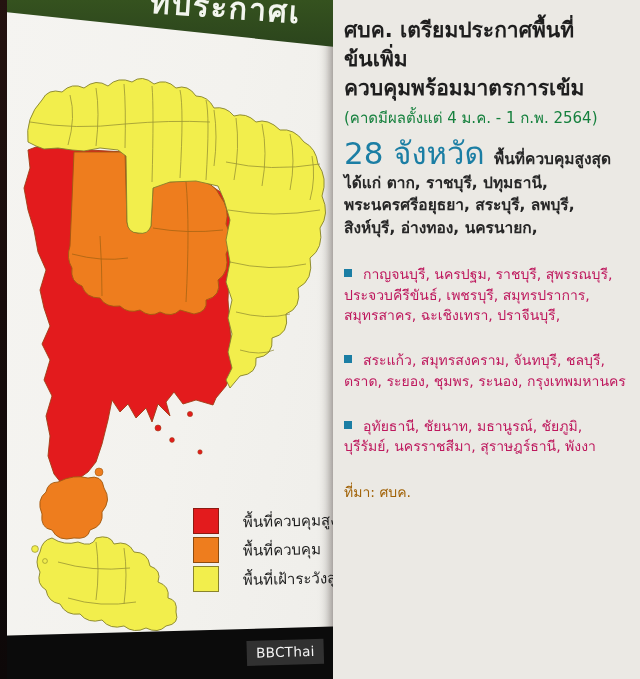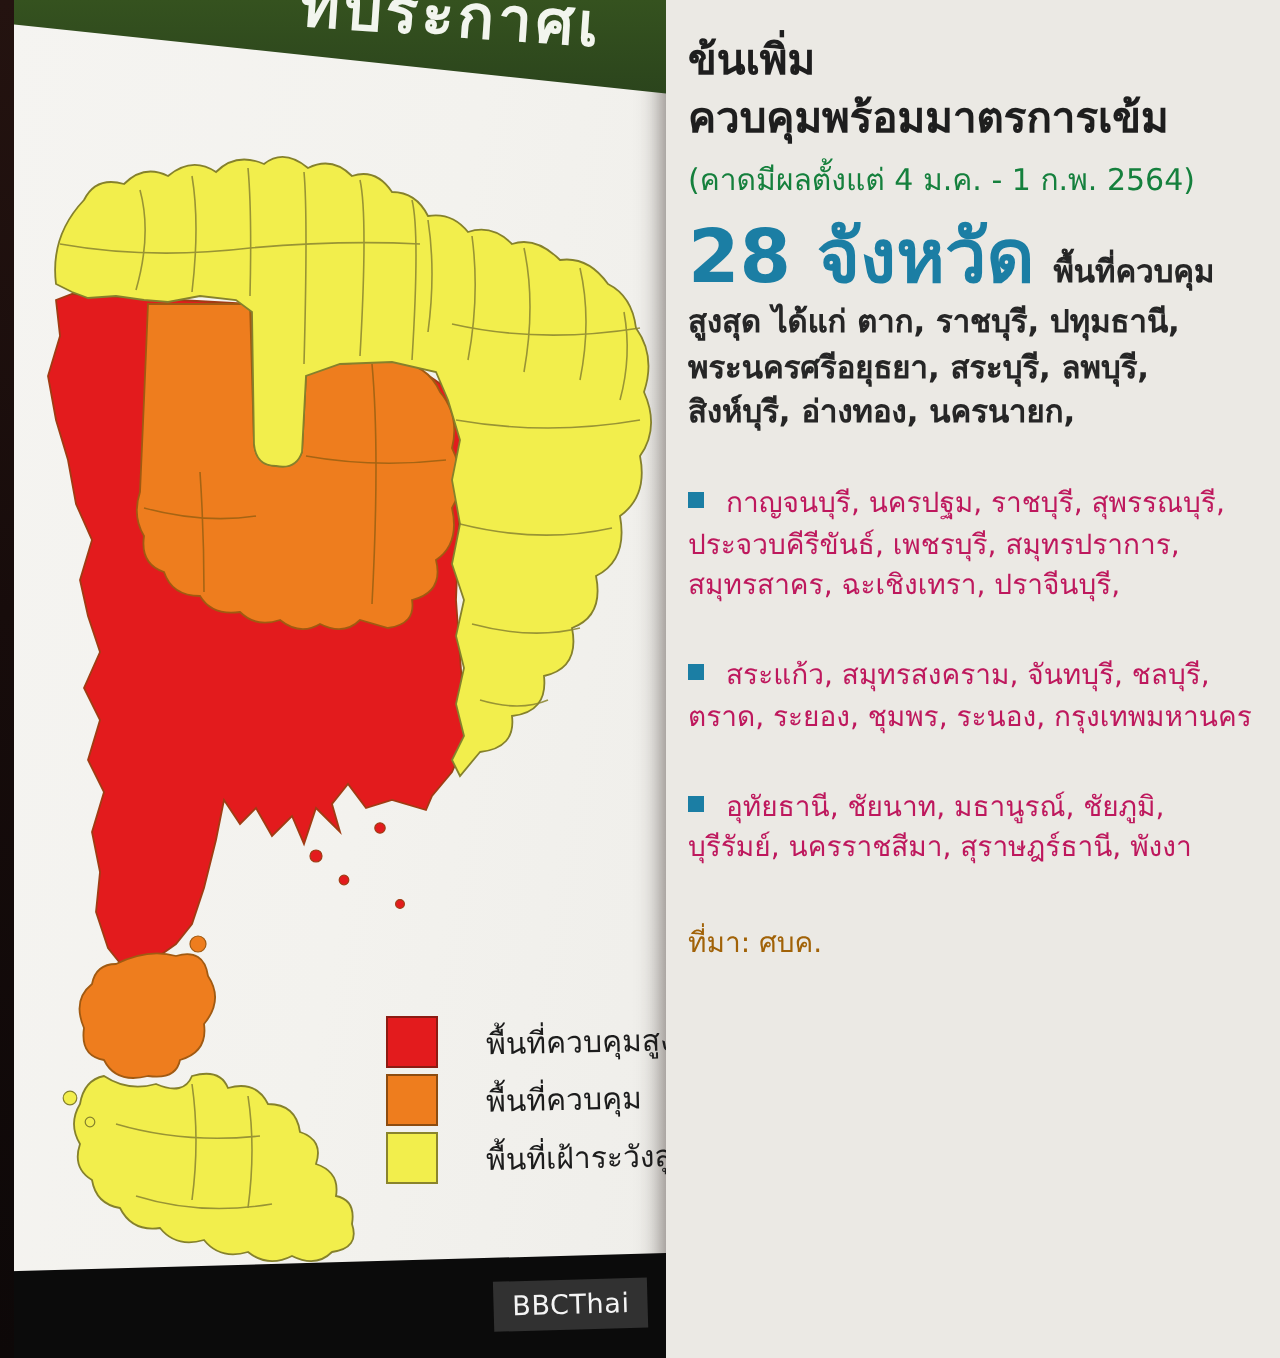--- a/index.html
+++ b/index.html
@@ -28,21 +28,21 @@
   .watermark-box{position:absolute;right:28px;top:12px;background:rgba(95,95,95,.45);
          padding:2px 9px 4px 9px;}
   .watermark{color:#f4f4f4;font-size:13.5px;letter-spacing:.3px;}
 
   
   .panel{position:absolute;left:333px;top:0;width:307px;height:679px;overflow:hidden;
          padding:16px 12px 0 11px;box-sizing:border-box;color:#262626;}
   .title{font-size:21px;line-height:1.37;font-weight:700;color:#1e1e1e;}
   .subtitle{font-size:15px;font-weight:500;color:#15803d;margin-top:4px;}
   .sec{font-size:15.5px;line-height:1.45;font-weight:600;color:#262626;margin:6px 0 6px 0;}
-  .bignum{font-size:37px;font-weight:700;color:#1b7ea4;line-height:1.15;margin-right:4px;margin-top:45px;}
+  .bignum{font-size:31px;font-weight:400;color:#1b7ea4;line-height:1.15;margin-right:4px;margin-top:45px;}
   .li{font-size:14px;line-height:1.45;font-weight:500;color:#be185d;margin:25px 0;}
   .sq{display:inline-block;width:8px;height:8px;background:#1b7ea4;margin-right:11px;
       vertical-align:2px;}
   .source{font-size:14px;color:#a16207;margin-top:14px;font-weight:500;}
 </style>
 </head>
 <body>
 
 <div class="stage">
 
@@ -154,20 +154,21 @@
       <div class="watermark-box">
         <span class="watermark">BBCThai</span>
       </div>
     </div>
 
     <div class="edge-strip"></div>
   </div>
 
   <div class="panel">
     <div class="title">
+      <div>ศบค. เตรียมประกาศพื้นที่</div>
       <div>ข้นเพิ่ม</div>
       <div>ควบคุมพร้อมมาตรการเข้ม</div>
     </div>
     <div class="subtitle">(คาดมีผลตั้งแต่ 4 ม.ค. - 1 ก.พ. 2564)</div>
 
     <p class="sec">
       <span class="bignum">28 จังหวัด</span>
       <span>พื้นที่ควบคุมสูงสุด ได้แก่ ตาก, ราชบุรี, ปทุมธานี, พระนครศรีอยุธยา, สระบุรี, ลพบุรี, สิงห์บุรี, อ่างทอง, นครนายก,</span>
     </p>
 

